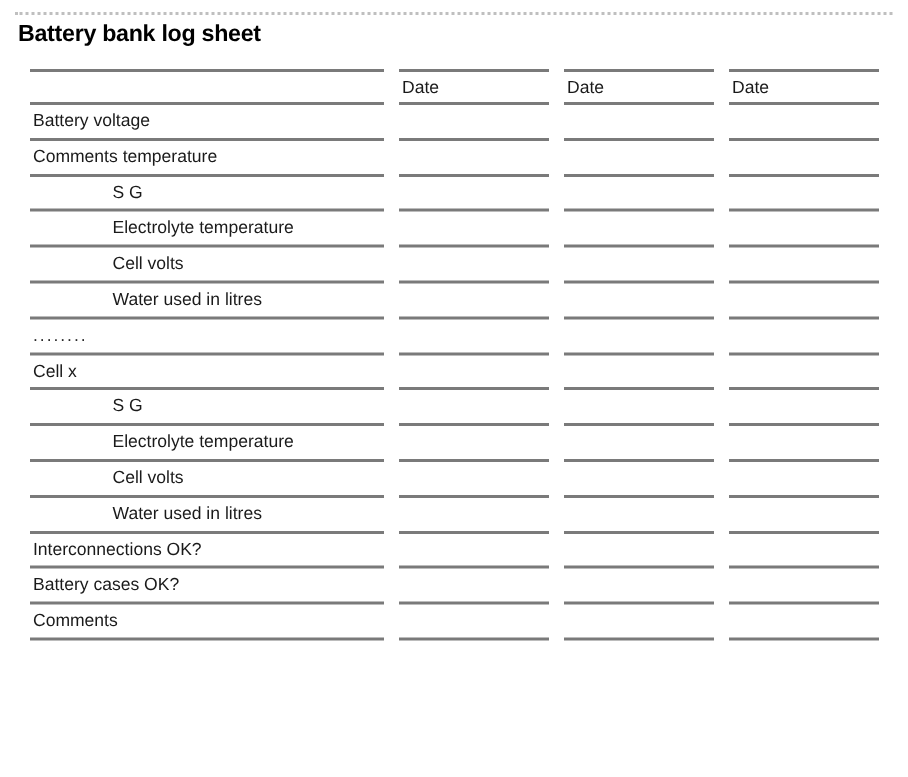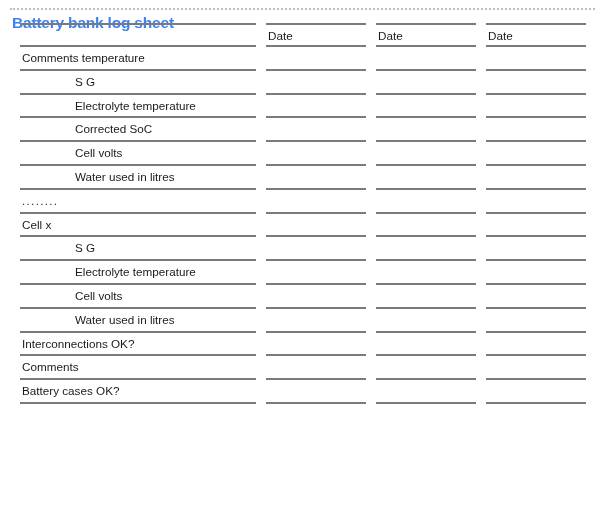--- a/index.html
+++ b/index.html
@@ -33,29 +33,29 @@
     border-top: 2px dotted #bfbfbf;
   }
 
   .title {
     position: absolute;
     left: 12px;
     top: 14px;
     font-size: 15.5px;
     font-weight: bold;
     letter-spacing: -0.2px;
-    color: #3b82f6;
+    color: #000000;
     white-space: nowrap;
   }
 
   
   table.log {
     position: absolute;
     left: 10px;
-    top: 23px;
+    top: 46px;
     width: 573px;
     border-collapse: separate;
     border-spacing: 10px 0;
     table-layout: fixed;
   }
   table.log td {
     padding: 0;
     vertical-align: top;
   }
 
@@ -126,20 +126,36 @@
           </td>
           <td>
             <div class="cell hdr">
               <span class="txt">Date</span>
             </div>
           </td>
         </tr>
         <tr>
           <td>
             <div class="cell">
+              <span class="txt">Battery voltage</span>
+            </div>
+          </td>
+          <td>
+            <div class="cell"></div>
+          </td>
+          <td>
+            <div class="cell"></div>
+          </td>
+          <td>
+            <div class="cell"></div>
+          </td>
+        </tr>
+        <tr>
+          <td>
+            <div class="cell">
               <span class="txt">Comments temperature</span>
             </div>
           </td>
           <td>
             <div class="cell"></div>
           </td>
           <td>
             <div class="cell"></div>
           </td>
           <td>
@@ -174,36 +190,20 @@
           <td>
             <div class="cell"></div>
           </td>
           <td>
             <div class="cell"></div>
           </td>
         </tr>
         <tr>
           <td>
             <div class="cell">
-              <span class="txt indent">Corrected SoC</span>
-            </div>
-          </td>
-          <td>
-            <div class="cell"></div>
-          </td>
-          <td>
-            <div class="cell"></div>
-          </td>
-          <td>
-            <div class="cell"></div>
-          </td>
-        </tr>
-        <tr>
-          <td>
-            <div class="cell">
               <span class="txt indent">Cell volts</span>
             </div>
           </td>
           <td>
             <div class="cell"></div>
           </td>
           <td>
             <div class="cell"></div>
           </td>
           <td>
@@ -334,37 +334,37 @@
           <td>
             <div class="cell"></div>
           </td>
           <td>
             <div class="cell"></div>
           </td>
         </tr>
         <tr>
           <td>
             <div class="cell">
+              <span class="txt">Battery cases OK?</span>
+            </div>
+          </td>
+          <td>
+            <div class="cell"></div>
+          </td>
+          <td>
+            <div class="cell"></div>
+          </td>
+          <td>
+            <div class="cell"></div>
+          </td>
+        </tr>
+        <tr>
+          <td>
+            <div class="cell">
               <span class="txt">Comments</span>
-            </div>
-          </td>
-          <td>
-            <div class="cell"></div>
-          </td>
-          <td>
-            <div class="cell"></div>
-          </td>
-          <td>
-            <div class="cell"></div>
-          </td>
-        </tr>
-        <tr>
-          <td>
-            <div class="cell">
-              <span class="txt">Battery cases OK?</span>
             </div>
           </td>
           <td>
             <div class="cell"></div>
           </td>
           <td>
             <div class="cell"></div>
           </td>
           <td>
             <div class="cell"></div>

